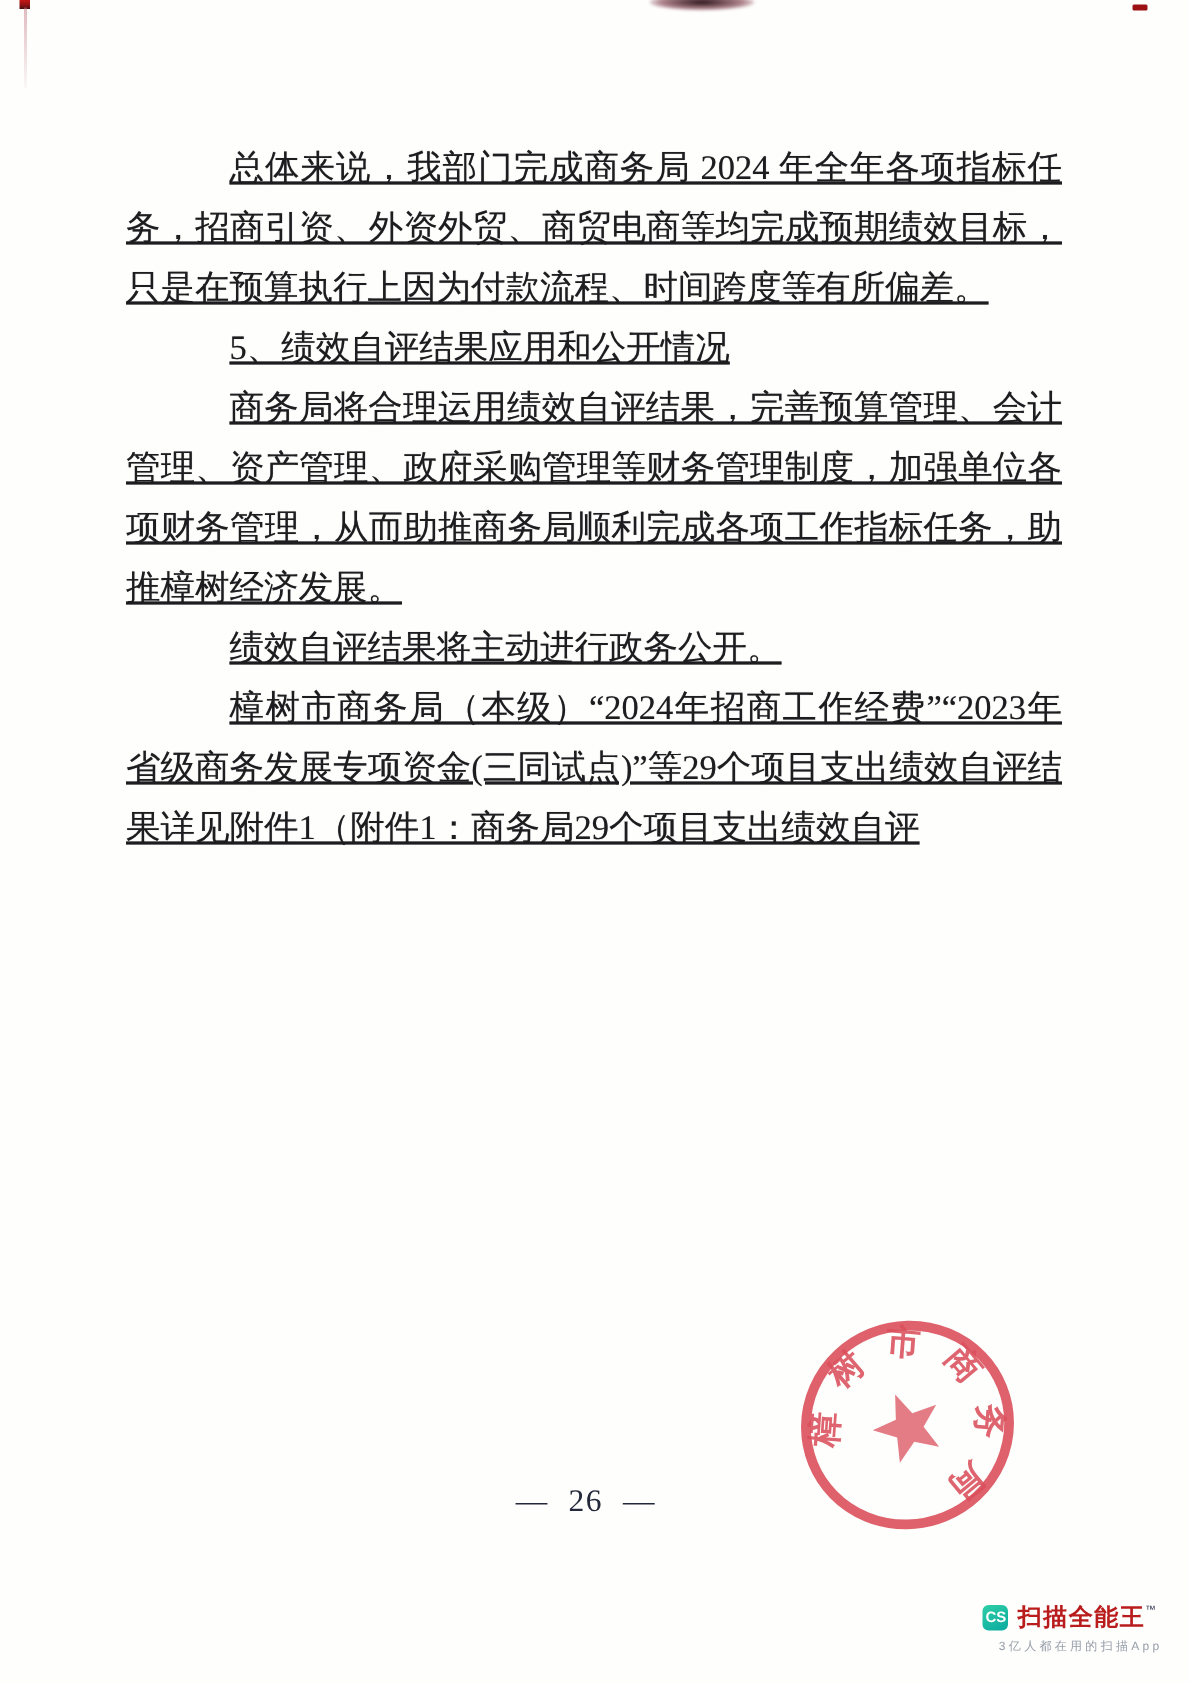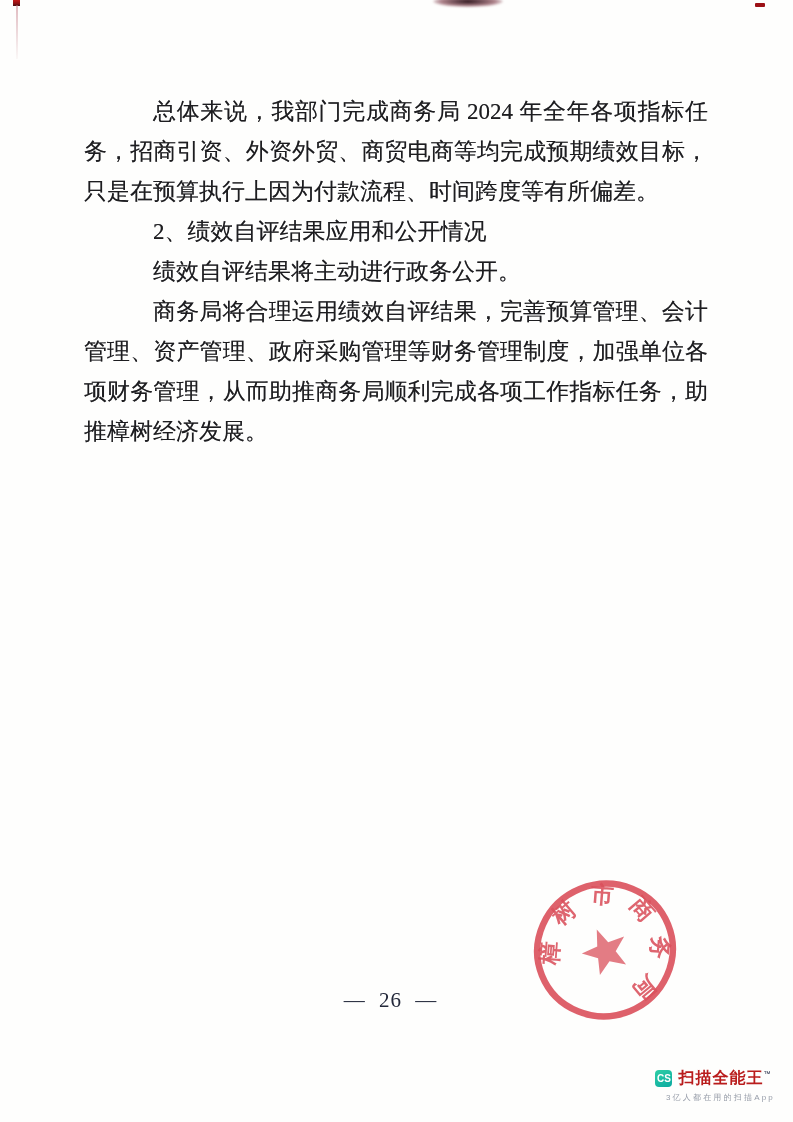--- a/index.html
+++ b/index.html
@@ -37,20 +37,21 @@
     position: absolute;
     left: 84px;
     top: 92px;
     width: 624px;
     font-size: 23px;
     line-height: 40px;
     color: #1d1d20;
     text-align: justify;
     text-align-last: left;
     text-shadow: 0 0 0.5px rgba(20,20,25,0.55);
+    text-decoration: underline;
   }
   .body-text p { margin: 0; text-indent: 69px; }
 
   
   .stamp {
     position: absolute;
     left: 530px;
     top: 878px;
     width: 150px;
     height: 146px;
@@ -120,23 +121,24 @@
 
 <div class="page">
 
   <div class="artifact-square"></div>
   <div class="artifact-smudge"></div>
   <div class="artifact-dash"></div>
   <div class="artifact-line"></div>
 
   <main class="body-text">
     <p>总体来说，我部门完成商务局 2024 年全年各项指标任务，招商引资、外资外贸、商贸电商等均完成预期绩效目标，只是在预算执行上因为付款流程、时间跨度等有所偏差。</p>
-    <p>2、绩效自评结果应用和公开情况</p>
+    <p>5、绩效自评结果应用和公开情况</p>
+    <p>商务局将合理运用绩效自评结果，完善预算管理、会计管理、资产管理、政府采购管理等财务管理制度，加强单位各项财务管理，从而助推商务局顺利完成各项工作指标任务，助推樟树经济发展。</p>
     <p>绩效自评结果将主动进行政务公开。</p>
-    <p>商务局将合理运用绩效自评结果，完善预算管理、会计管理、资产管理、政府采购管理等财务管理制度，加强单位各项财务管理，从而助推商务局顺利完成各项工作指标任务，助推樟树经济发展。</p>
+    <p>樟树市商务局（本级）“2024年招商工作经费”“2023年省级商务发展专项资金(三同试点)”等29个项目支出绩效自评结果详见附件1（附件1：商务局29个项目支出绩效自评</p>
   </main>
 
   <svg class="stamp" viewBox="0 0 150 146" xmlns="http://www.w3.org/2000/svg">
     <g transform="rotate(-22 75 72)">
       <ellipse cx="75" cy="72" rx="68" ry="66" fill="none" stroke="#d8404e" stroke-width="6.5" opacity="0.9"></ellipse>
       <polygon points="75,50 80.9,65.9 97.8,66.6 84.5,77.1 89.1,93.4 75,84 60.9,93.4 65.5,77.1 52.2,66.6 69.1,65.9" fill="#d8404e" opacity="0.75"></polygon>
       <path id="seal-text-arc" d="M 28,72 a 47,47 0 1,1 94,0 a 47,47 0 1,1 -94,0" fill="none"></path>
       <text opacity="0.88">
         <textPath href="#seal-text-arc" startOffset="1%">樟树市商务局</textPath>
       </text>

